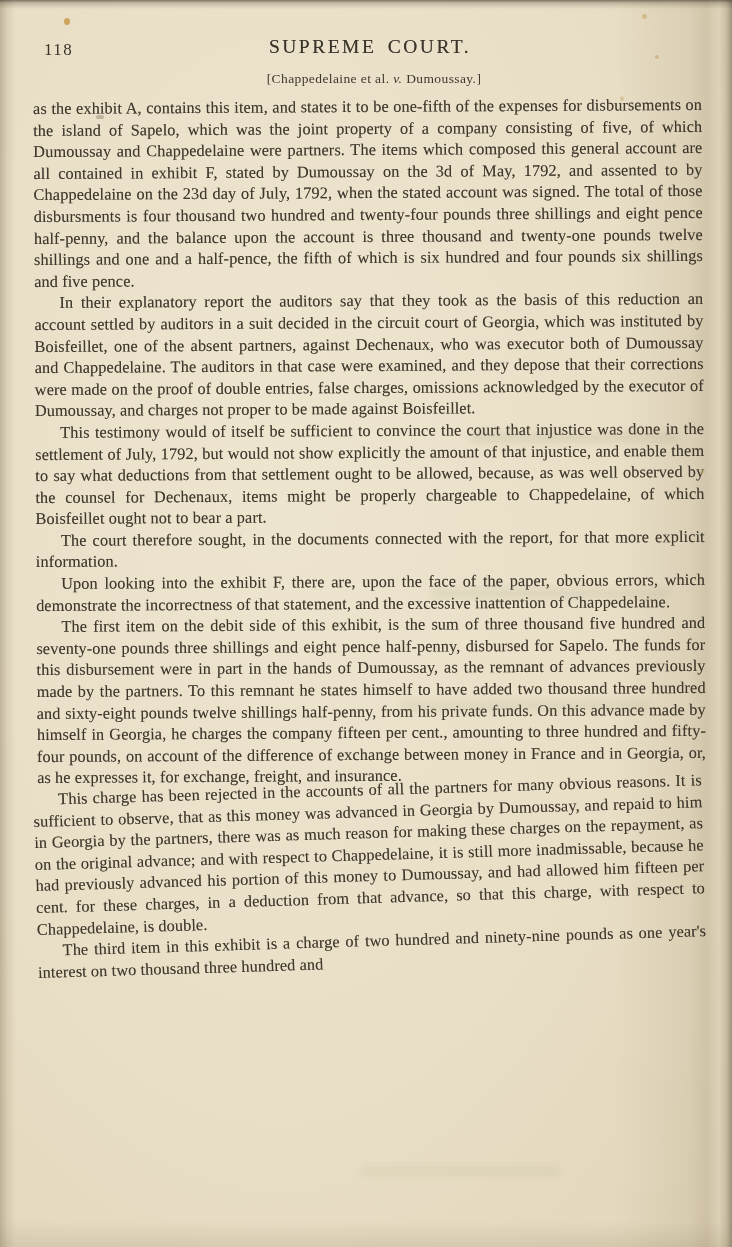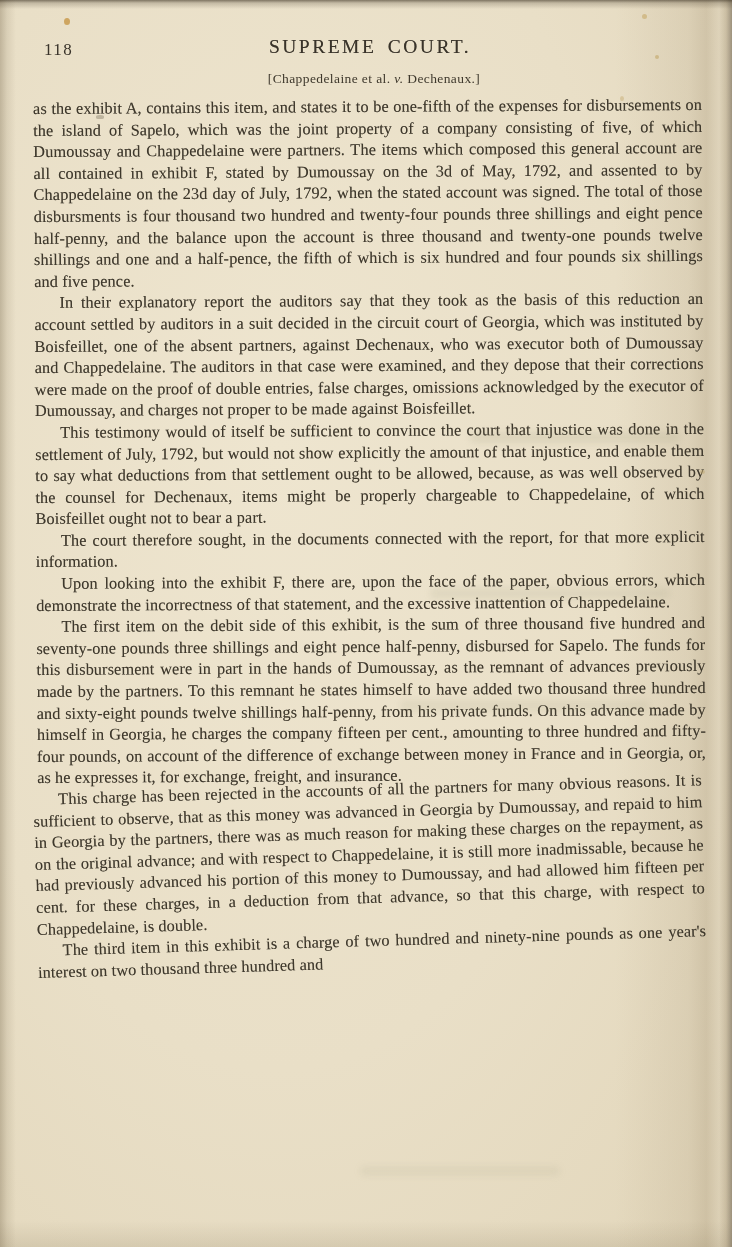--- a/index.html
+++ b/index.html
@@ -114,21 +114,21 @@
 </style>
 </head>
 <body>
 
 <div class="scan">
 
   <span class="page-number">118</span>
 
   <h1 class="running-title">SUPREME COURT.</h1>
 
-  <div class="case-caption"><span>[Chappedelaine et al. </span><i>v.</i><span> Dechenaux.]</span></div>
+  <div class="case-caption"><span>[Chappedelaine et al. </span><i>v.</i><span> Dumoussay.]</span></div>
 
   <main class="opinion-text">
     <p class="continuation">as the exhibit A, contains this item, and states it to be one-fifth of the expenses for disbursements on the island of Sapelo, which was the joint property of a company consisting of five, of which Dumoussay and Chappedelaine were partners.  The items which composed this general account are all contained in exhibit F, stated by Dumoussay on the 3d of May, 1792, and assented to by Chappedelaine on the 23d day of July, 1792, when the stated account was signed.  The total of those disbursments is four thousand two hundred and twenty-four pounds three shillings and eight pence half-penny, and the balance upon the account is three thousand and twenty-one pounds twelve shillings and one and a half-pence, the fifth of which is six hundred and four pounds six shillings and five pence.</p>
     <p>In their explanatory report the auditors say that they took as the basis of this reduction an account settled by auditors in a suit decided in the circuit court of Georgia, which was instituted by Boisfeillet, one of the absent partners, against Dechenaux, who was executor both of Dumoussay and Chappedelaine.  The auditors in that case were examined, and they depose that their corrections were made on the proof of double entries, false charges, omissions acknowledged by the executor of Dumoussay, and charges not proper to be made against Boisfeillet.</p>
     <p>This testimony would of itself be sufficient to convince the court that injustice was done in the settlement of July, 1792, but would not show explicitly the amount of that injustice, and enable them to say what deductions from that settlement ought to be allowed, because, as was well observed by the counsel for Dechenaux, items might be properly chargeable to Chappedelaine, of which Boisfeillet ought not to bear a part.</p>
     <p>The court therefore sought, in the documents connected with the report, for that more explicit information.</p>
     <p>Upon looking into the exhibit F, there are, upon the face of the paper, obvious errors, which demonstrate the incorrectness of that statement, and the excessive inattention of Chappedelaine.</p>
     <p>The first item on the debit side of this exhibit, is the sum of three thousand five hundred and seventy-one pounds three shillings and eight pence half-penny, disbursed for Sapelo.  The funds for this disbursement were in part in the hands of Dumoussay, as the remnant of advances previously made by the partners.  To this remnant he states himself to have added two thousand three hundred and sixty-eight pounds twelve shillings half-penny, from his private funds.  On this advance made by himself in Georgia, he charges the company fifteen per cent., amounting to three hundred and fifty-four pounds, on account of the difference of exchange between money in France and in Georgia, or, as he expresses it, for exchange, freight, and insurance.</p>
     <div class="warp-lower">
       <p>This charge has been rejected in the accounts of all the partners for many obvious reasons.  It is sufficient to observe, that as this money was advanced in Georgia by Dumoussay, and repaid to him in Georgia by the partners, there was as much reason for making these charges on the repayment, as on the original advance; and with respect to Chappedelaine, it is still more inadmissable, because he had previously advanced his portion of this money to Dumoussay, and had allowed him fifteen per cent. for these charges, in a deduction from that advance, so that this charge, with respect to Chappedelaine, is double.</p>

